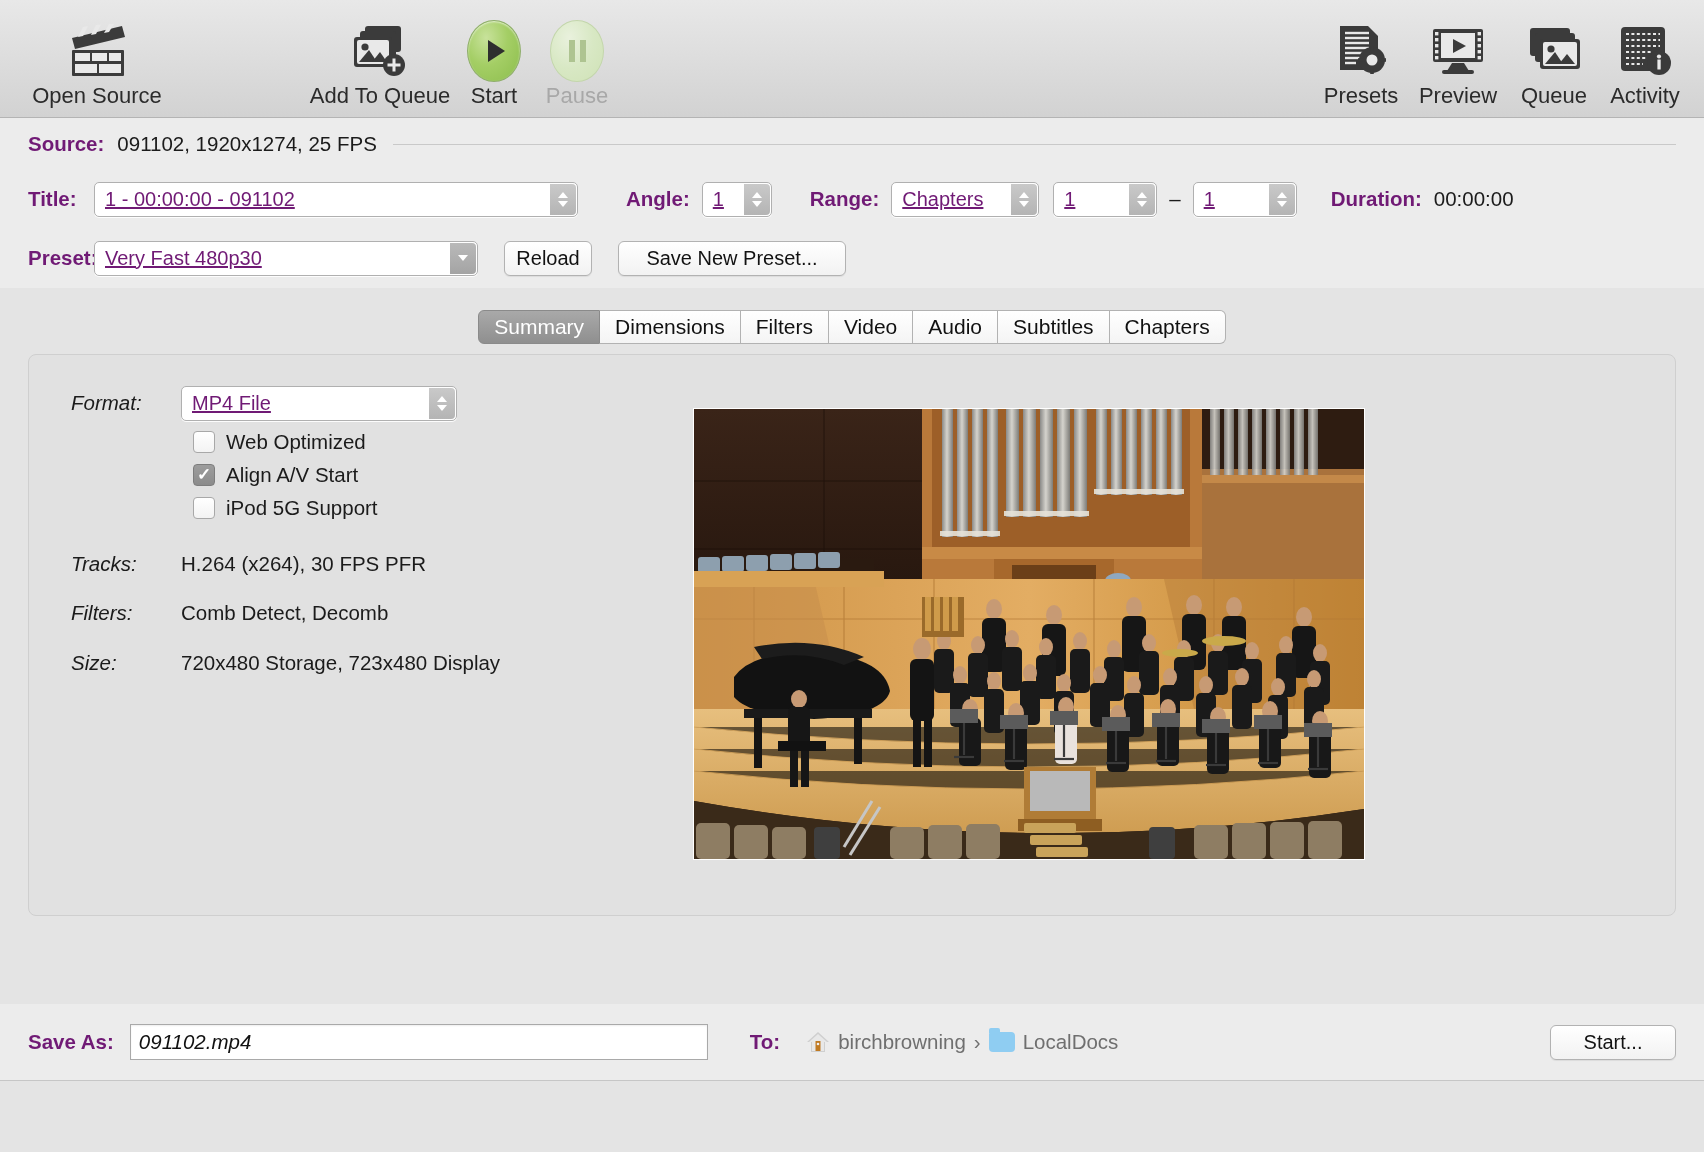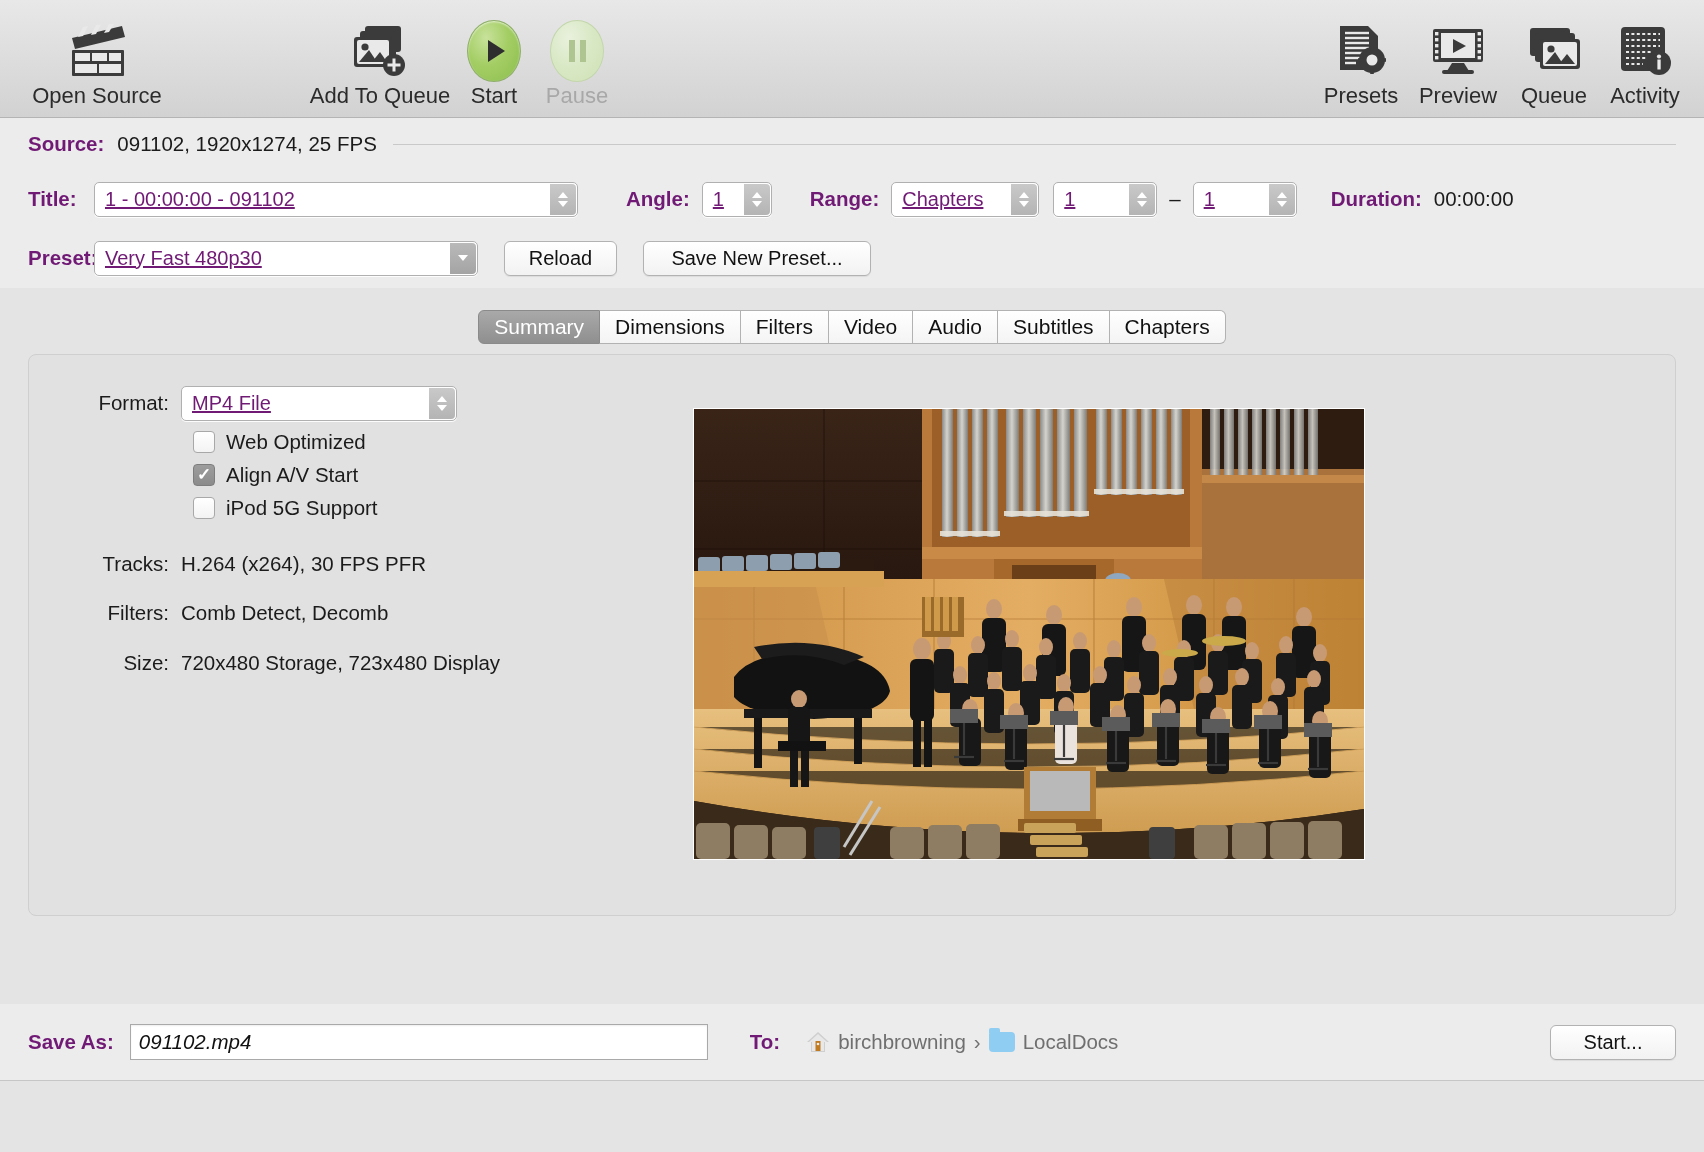--- a/index.html
+++ b/index.html
@@ -155,22 +155,22 @@
     background:#e1e1e1;
     border:1px solid #cfcfcf;
     border-radius:8px;
     position:relative;
   }
   .form{
     position:absolute; left:42px; top:26px; width:560px;
   }
   .frow{ display:flex; align-items:center; }
   .flabel{
-    width:110px; text-align:right; padding-right:12px;
-    font-size:20.5px; color:#1b1b1b; white-space:nowrap;
+    width:110px; text-align:left; padding-right:12px;
+    font-size:20.5px; color:#1b1b1b; white-space:nowrap;font-style:italic;
   }
   .fvalue{ font-size:20.5px; color:#1b1b1b; white-space:nowrap; }
 
   .check-line{ display:flex; align-items:center; margin-left:122px; height:33px; }
   .cbox{
     width:22px;height:22px;border-radius:4px;
     border:1px solid #a8a8a8;
     background:linear-gradient(to bottom,#ffffff,#f3f3f3);
     display:flex;align-items:center;justify-content:center;
     margin-right:11px;
@@ -458,21 +458,21 @@
   </div>
 
   <div class="row" style="height:60px;">
     <span class="lbl" style="width:66px;">Preset:</span>
     <div class="popup pulldown" style="width:384px;">
       <span>Very Fast 480p30</span>
       <span class="stepper">
         <span class="chev-d"></span>
       </span>
     </div>
-    <div class="pushbtn" style="margin-left:26px;width:113px;">
+    <div class="pushbtn" style="margin-left:26px;width:88px;">
       <span>Reload</span>
     </div>
     <div class="pushbtn" style="margin-left:26px;width:228px;">
       <span>Save New Preset...</span>
     </div>
   </div>
 
 </div>
 
 <div class="tabstrip">

